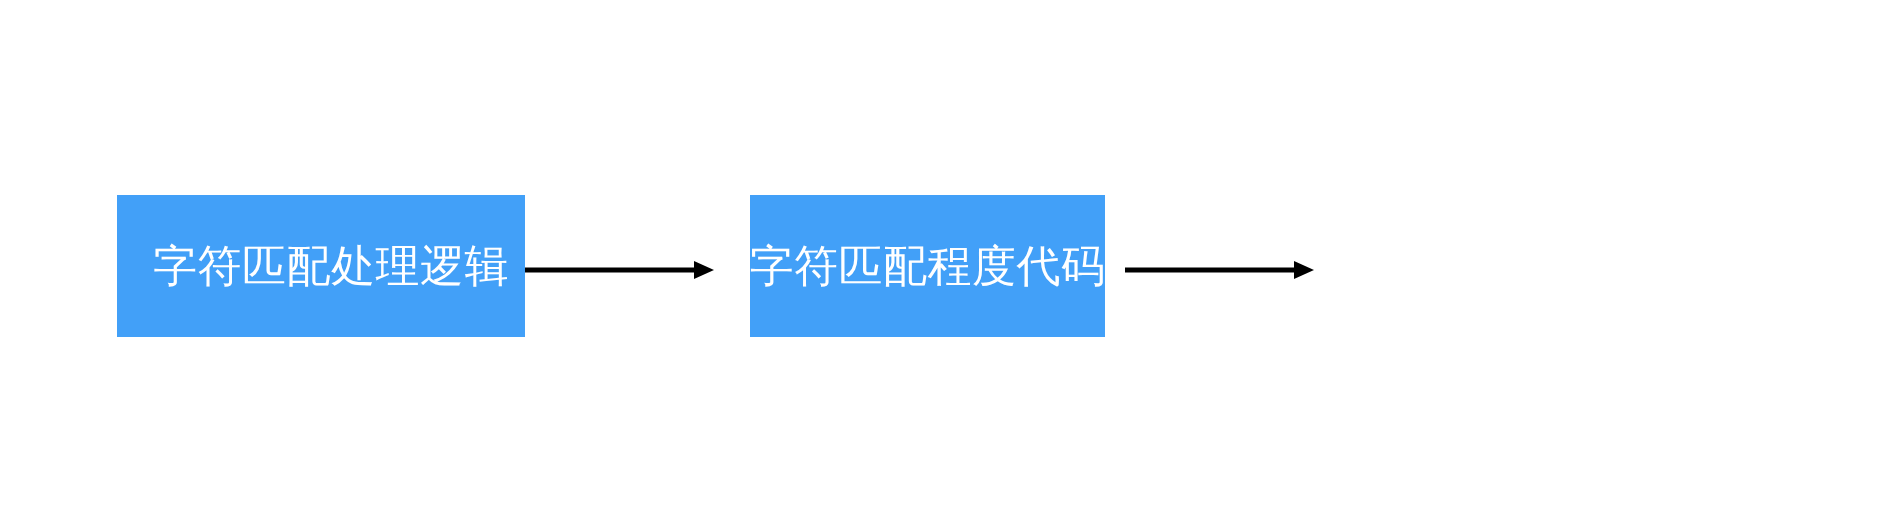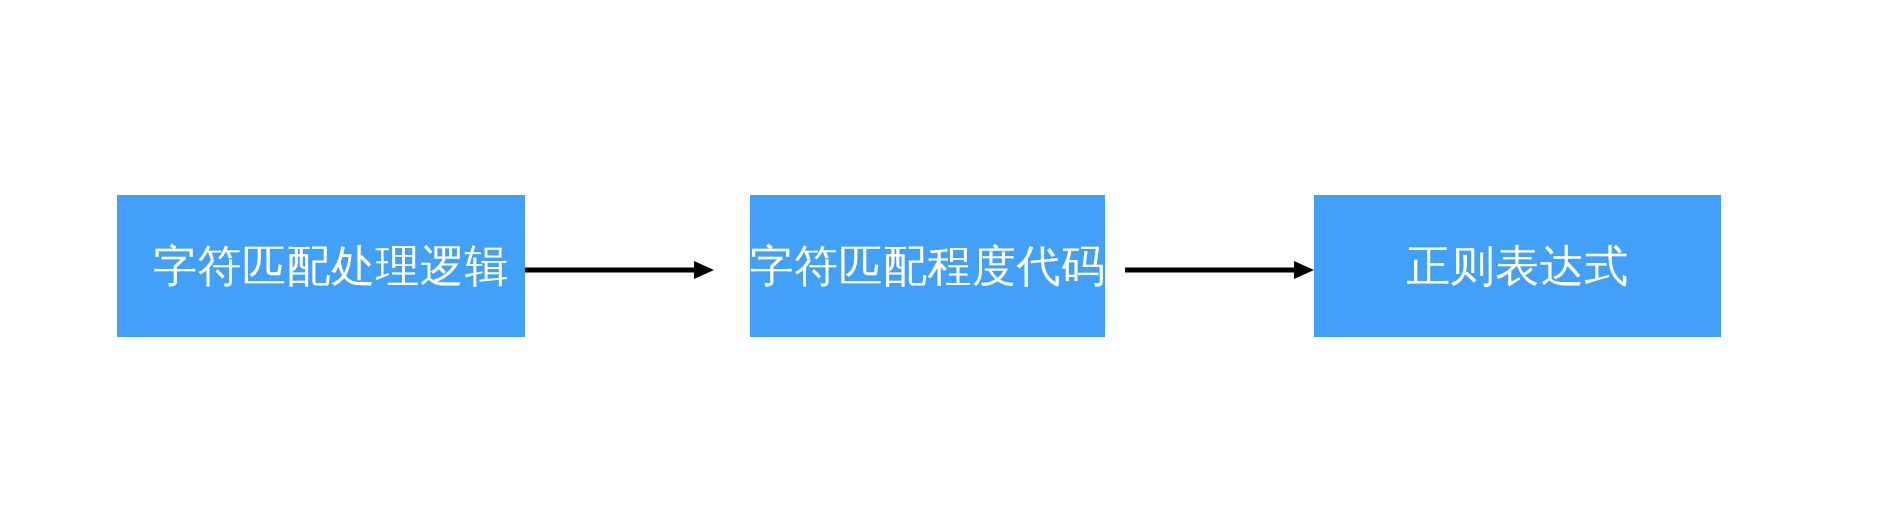--- a/index.html
+++ b/index.html
@@ -68,17 +68,14 @@
     <span class="node-label">字符匹配程度代码</span>
   </div>
 
   <div class="edge" id="edge-2">
     <svg width="191" height="46" viewBox="0 0 191 46">
       <line x1="2" y1="23" x2="173" y2="23" stroke="#000000" stroke-width="5"></line>
       <polygon points="171,14 191,23 171,32" fill="#000000"></polygon>
     </svg>
   </div>
 
-  <div class="node" id="node-3">
-    <span class="node-label">正则表达式</span>
-  </div>
 
 </div>
 
 </body></html>

